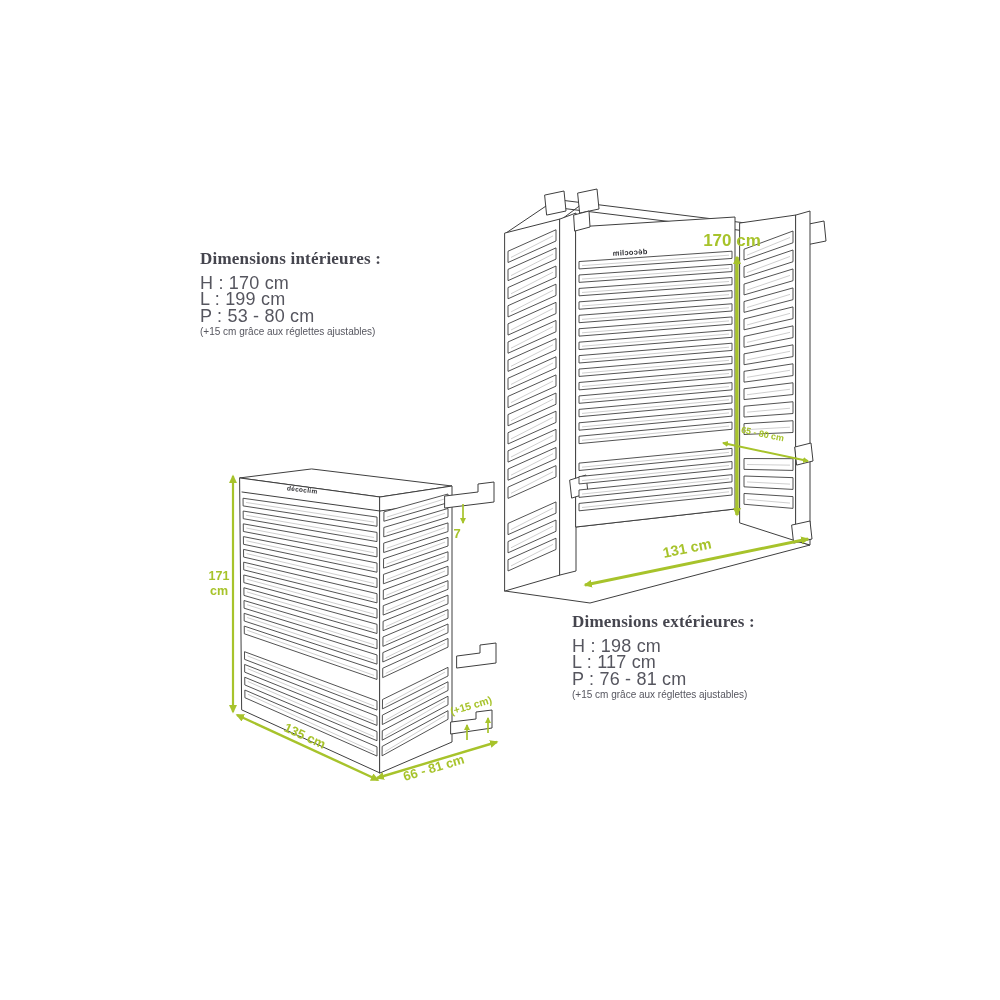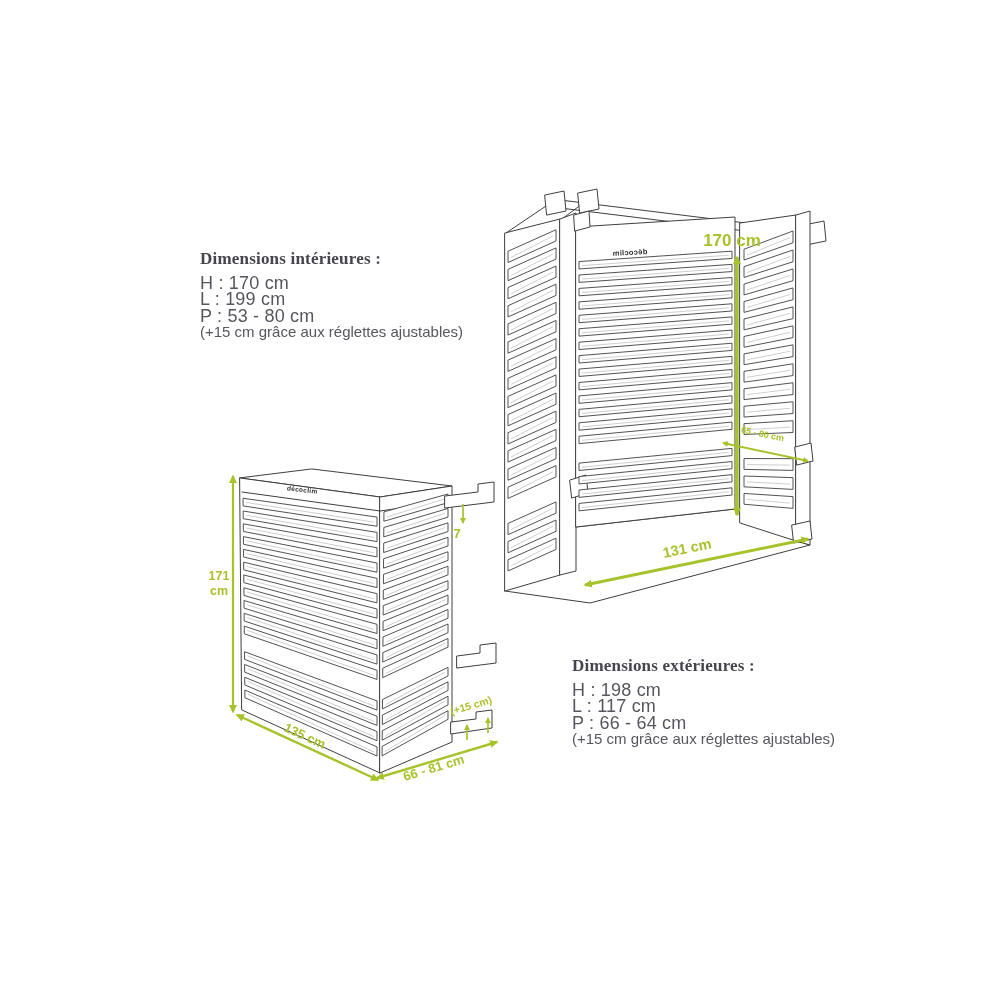--- a/index.html
+++ b/index.html
@@ -8,46 +8,46 @@
     position:relative; width:1000px; height:1000px; background:#ffffff;
     overflow:hidden; font-family:"Liberation Sans", sans-serif;
   }
   .dims { position:absolute; color:#56565f; }
   .dims h3 {
     margin:0 0 6px 0; font-size:17px; font-weight:bold; color:#45454e;
     letter-spacing:.2px;
     font-family:Liberation Serif, serif;
   }
   .dims p { margin:0; font-size:18px; line-height:16.4px; letter-spacing:.2px; }
-  .dims p.note { font-size:15px; line-height:16px; letter-spacing:0;text-align:right; }
+  .dims p.note { font-size:10px; line-height:16px; letter-spacing:0; }
   svg { position:absolute; overflow:visible; font-family:"Liberation Sans", sans-serif; }
   .ln  { fill:#ffffff; stroke:#3f3f3f; stroke-width:1; stroke-linejoin:round; stroke-linecap:round; }
   .ln line { fill:none; }
   .ga  { stroke:#a7c32b; fill:none; }
   .gt  { fill:#a7c32b; font-weight:bold; }
   .brand { fill:#2c2c30; font-weight:bold; letter-spacing:.3px; }
 </style>
 </head>
 <body>
 
 <div class="page">
 
   <div class="dims" style="left:200px; top:249px;">
     <h3>Dimensions intérieures :</h3>
     <p>H : 170 cm</p>
     <p>L : 199 cm</p>
     <p>P : 53 - 80 cm</p>
     <p class="note">(+15 cm grâce aux réglettes ajustables)</p>
   </div>
 
-  <div class="dims" style="left:572px; top:656px;">
+  <div class="dims" style="left:572px; top:612px;">
     <h3>Dimensions extérieures :</h3>
     <p>H : 198 cm</p>
     <p>L : 117 cm</p>
-    <p>P : 66 - 64 cm</p>
+    <p>P : 76 - 81 cm</p>
     <p class="note">(+15 cm grâce aux réglettes ajustables)</p>
   </div>
 
   <svg viewBox="0 0 380 430" style="left:490px; top:175px; width:380px; height:430px;">
     <defs>
       <marker id="arrow" markerUnits="userSpaceOnUse" markerWidth="12" markerHeight="12" refX="7" refY="4" orient="auto-start-reverse">
         <path d="M0,0 L8.5,4 L0,8 Z" fill="#a7c32b"></path>
       </marker>
       <marker id="arrow-sm" markerUnits="userSpaceOnUse" markerWidth="9" markerHeight="9" refX="5" refY="3" orient="auto-start-reverse">
         <path d="M0,0 L6,3 L0,6 Z" fill="#a7c32b"></path>

